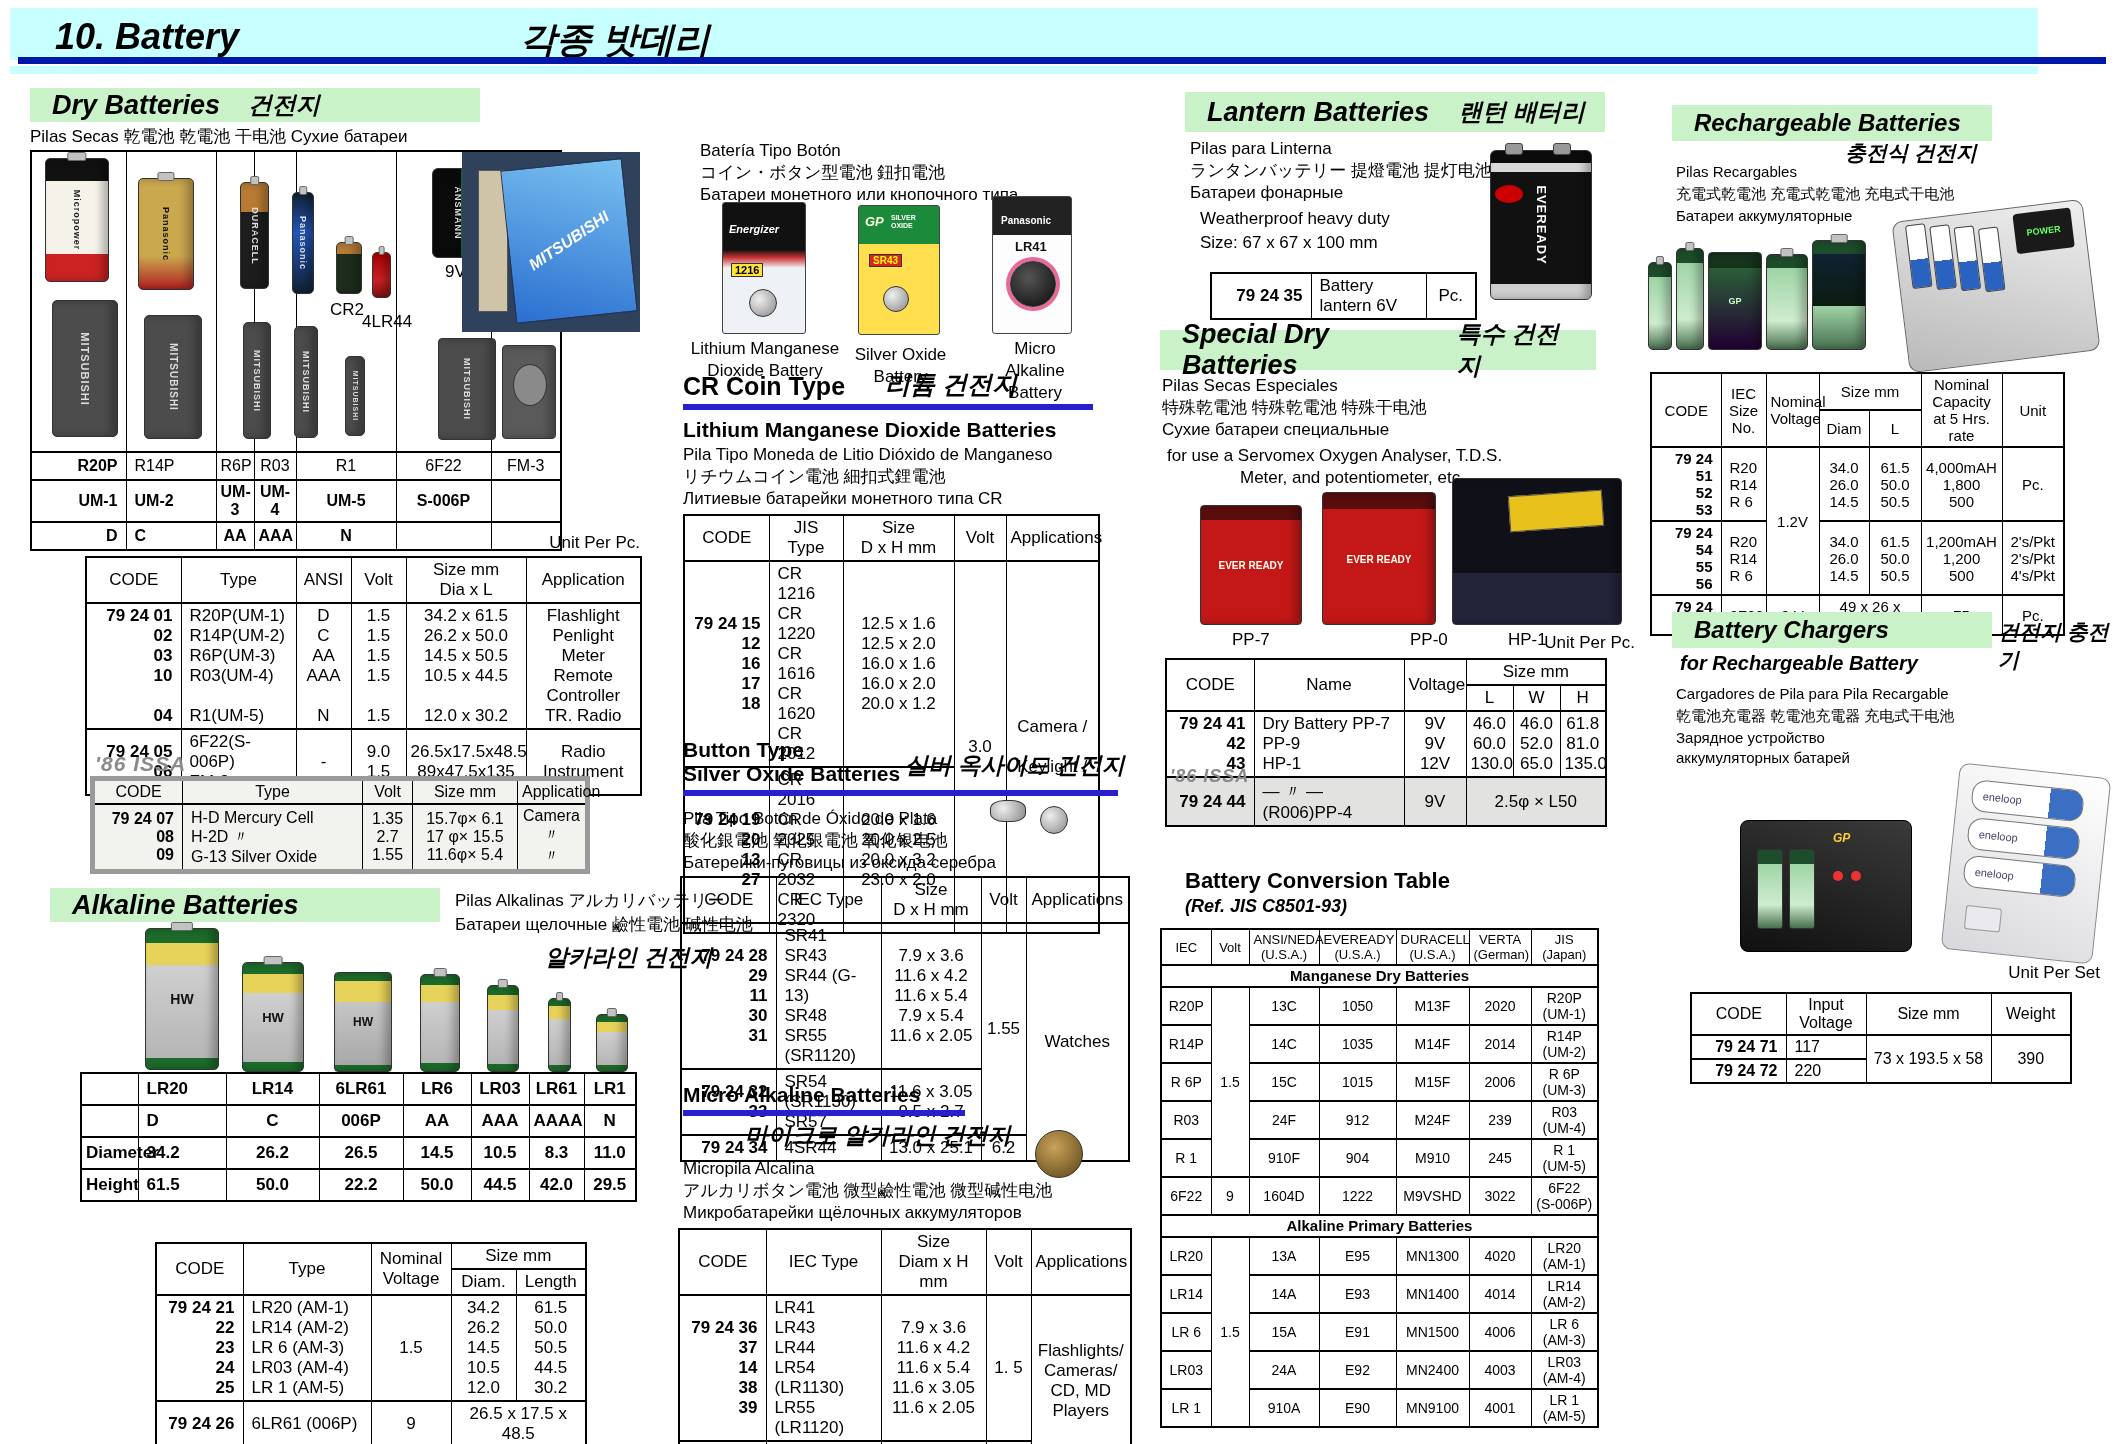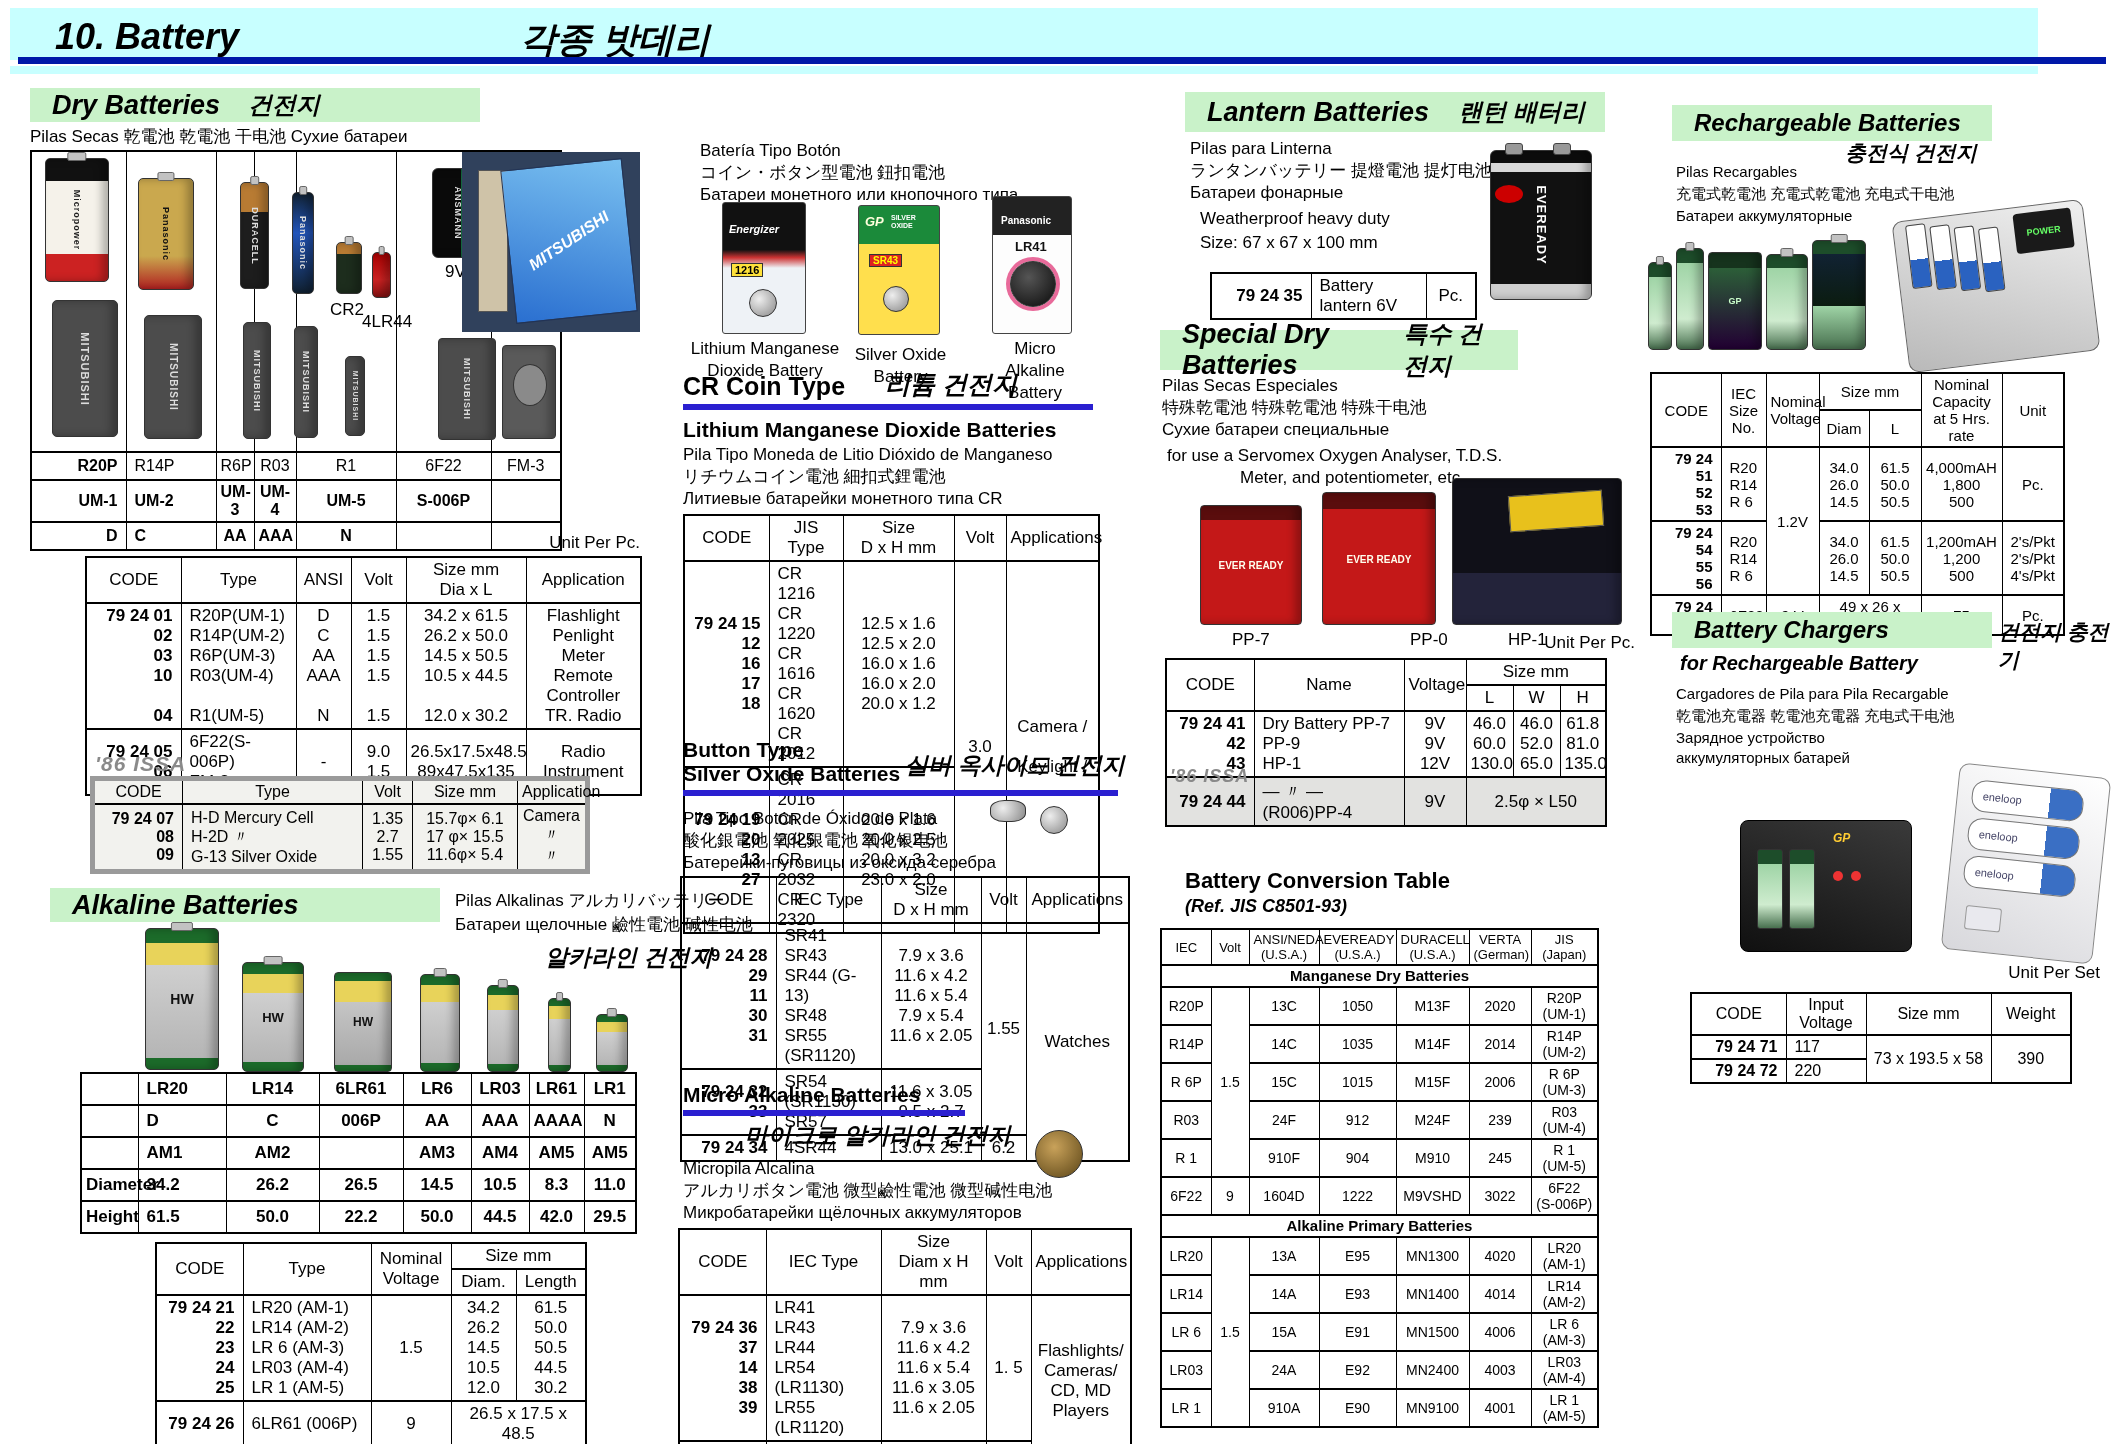--- a/index.html
+++ b/index.html
@@ -347,30 +347,20 @@
           <td class="nb"></td>
           <td>D</td>
           <td>C</td>
           <td>006P</td>
           <td>AA</td>
           <td>AAA</td>
           <td>AAAA</td>
           <td>N</td>
         </tr>
         <tr>
-          <td class="nb"></td>
-          <td>AM1</td>
-          <td>AM2</td>
-          <td></td>
-          <td>AM3</td>
-          <td>AM4</td>
-          <td>AM5</td>
-          <td>AM5</td>
-        </tr>
-        <tr>
           <td>Diameter</td>
           <td>34.2</td>
           <td>26.2</td>
           <td>26.5</td>
           <td>14.5</td>
           <td>10.5</td>
           <td>8.3</td>
           <td>11.0</td>
         </tr>
         <tr>
@@ -677,21 +667,21 @@
         </tr>
       </tbody>
   </table>
   <div class="batt flat" style="left:1490px;top:150px;width:100px;height:148px;border-radius:6px;background:linear-gradient(180deg,#0c0c0c 8%,#d8d8d8 8%,#d8d8d8 14%,#111 14%,#111 90%,#cfcfcf 90%);">
     <span class="vtext" style="font-size:13px;color:#fff;">EVEREADY</span>
     <span class="abs" style="left:14px;top:-8px;width:16px;height:10px;background:#999;border:1px solid #444;border-radius:3px;"></span>
     <span class="abs" style="left:62px;top:-8px;width:16px;height:10px;background:#999;border:1px solid #444;border-radius:3px;"></span>
     <span class="abs" style="left:4px;top:34px;width:28px;height:18px;background:#c00;border-radius:50%;"></span>
   </div>
 
-  <div class="abs sec" style="left:1160px;top:330px;width:358px;height:40px;justify-content:space-between;padding-right:24px;">
+  <div class="abs sec" style="left:1160px;top:330px;width:436px;height:40px;justify-content:space-between;padding-right:24px;">
     <span class="en">Special Dry Batteries</span>
     <span class="kr">특수 건전지</span>
   </div>
   <div class="abs note" style="left:1162px;top:375px;">Pilas Secas Especiales</div>
   <div class="abs note" style="left:1162px;top:397px;">特殊乾電池  特殊乾電池 特殊干电池</div>
   <div class="abs note" style="left:1162px;top:419px;">Сухие батареи специальные</div>
   <div class="abs note" style="left:1167px;top:445px;">for use a Servomex Oxygen Analyser, T.D.S.</div>
   <div class="abs note" style="left:1240px;top:467px;">Meter, and potentiometer, etc.</div>
 
   <div class="batt flat" style="left:1200px;top:505px;width:100px;height:118px;border-radius:4px;background:linear-gradient(180deg,#5a0d0d 12%,#c41818 12%);">

